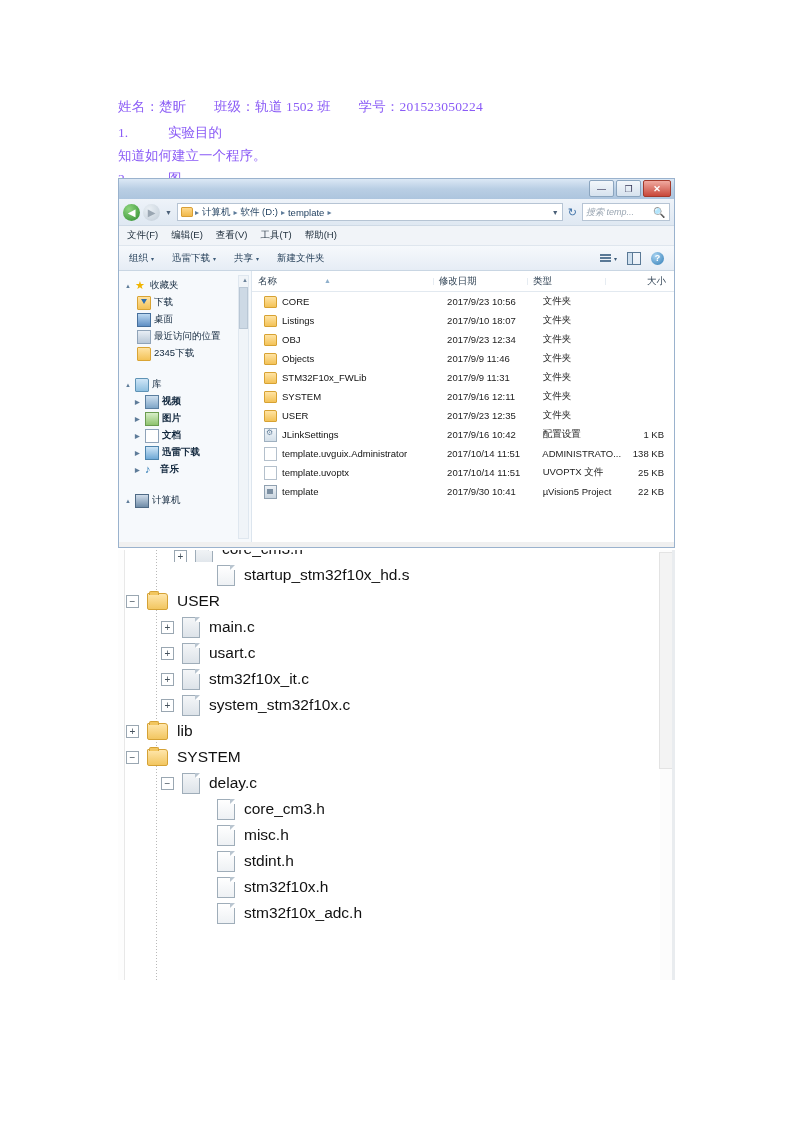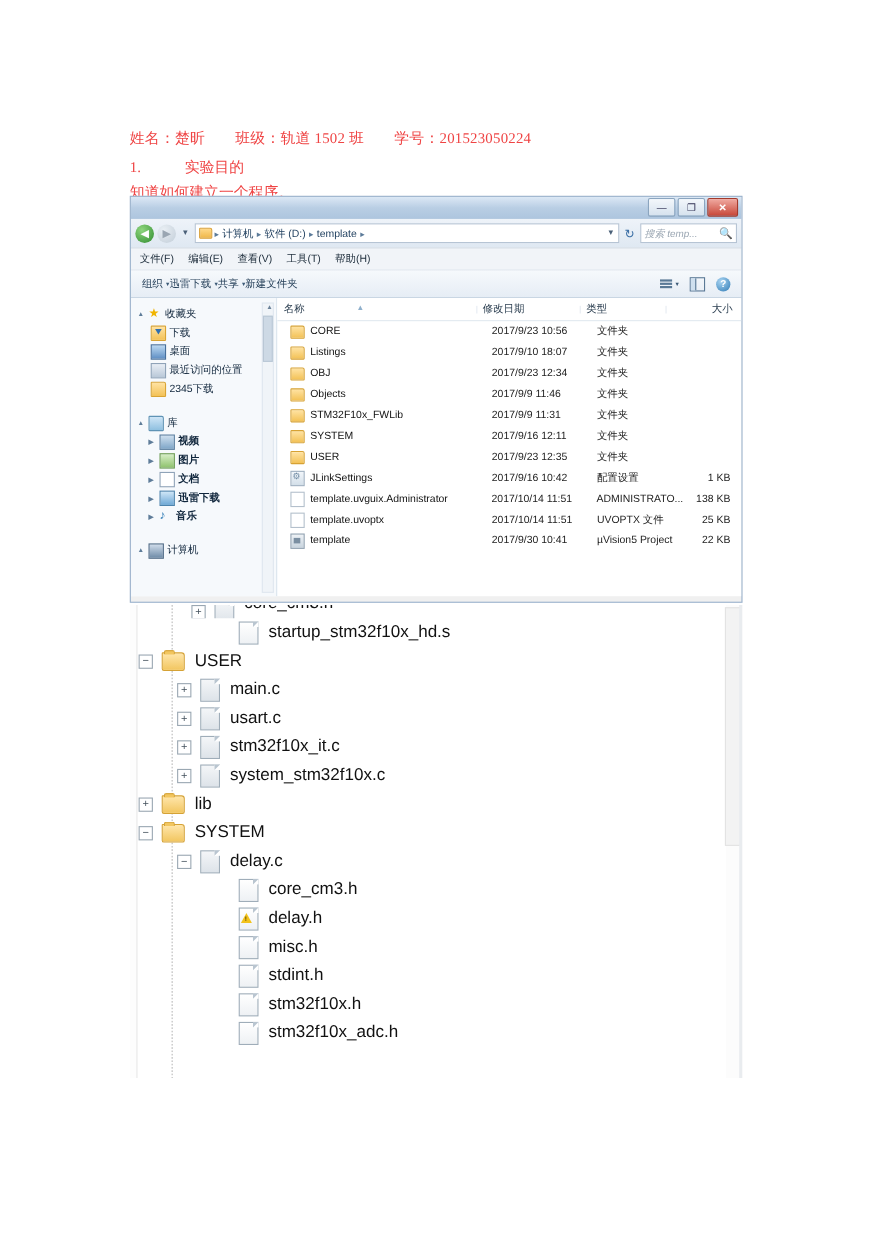--- a/index.html
+++ b/index.html
@@ -6,21 +6,21 @@
   body{
     width:793px;height:1122px;
     background:#ffffff;
     font-family:"Liberation Serif", serif;
     overflow:hidden;
     position:relative;
   }
   .page{position:relative;width:793px;height:1122px;}
 
   
-  .doc-text{position:absolute;left:118px;width:560px;color:#ef4444;margin-top:19px;}
+  .doc-text{position:absolute;left:118px;width:560px;color:#8b5cf6;}
   .line-head{top:98px;font-size:13.5px;letter-spacing:.2px;}
   .line-1{top:124px;font-size:13.5px;}
   .line-2{top:147px;font-size:13.5px;}
   .line-3{top:170px;font-size:13.5px;}
   .num{display:inline-block;width:28px;}
   .sp{display:inline-block;width:22px;}
 
   
   .explorer{
     position:absolute;left:118px;top:178px;width:557px;height:370px;
@@ -76,21 +76,21 @@
   }
   .mag{font-style:normal;color:#5580aa;font-size:10px;}
 
   .menubar{
     height:19px;background:#f1f4f8;display:flex;align-items:center;
     gap:13px;padding:0 8px;font-size:9.5px;color:#22313f;
     border-bottom:1px solid #dfe6ee;
   }
   .toolbar{
     height:24px;background:linear-gradient(to bottom,#f6f9fc,#e6edf5);
-    display:flex;align-items:center;padding:0 10px;font-size:9.5px;color:#1f3a54;
+    display:flex;align-items:center;gap:18px;padding:0 10px;font-size:9.5px;color:#1f3a54;
     border-bottom:1px solid #c9d6e3;
   }
   .tb-item{display:flex;align-items:center;gap:3px;}
   .caret{font-size:6px;color:#3d5b78;}
   .tb-right{margin-left:auto;display:flex;align-items:center;gap:10px;}
   .icon-views{display:flex;flex-direction:column;gap:1.5px;}
   .icon-views i{display:block;width:11px;height:1.5px;background:#5a7996;}
   .icon-pane{width:12px;height:11px;border:1px solid #5a7996;display:flex;}
   .icon-pane span{display:block;width:4px;border-right:1px solid #5a7996;background:#cfe0ef;}
   .icon-help{
@@ -571,29 +571,20 @@
             <span class="kspace" style="width: 78px;"></span>
             <span class="kspace" style="width: 13px;"></span>
             <span class="kspace" style="width: 8px;"></span>
             <span class="kfile"></span>
             <span class="klabel">core_cm3.h</span>
           </div>
           <div class="krow">
             <span class="kspace" style="width: 78px;"></span>
             <span class="kspace" style="width: 13px;"></span>
             <span class="kspace" style="width: 8px;"></span>
-            <span class="kfile">
-              <span class="kwarn"></span>
-            </span>
-            <span class="klabel">delay.h</span>
-          </div>
-          <div class="krow">
-            <span class="kspace" style="width: 78px;"></span>
-            <span class="kspace" style="width: 13px;"></span>
-            <span class="kspace" style="width: 8px;"></span>
             <span class="kfile"></span>
             <span class="klabel">misc.h</span>
           </div>
           <div class="krow">
             <span class="kspace" style="width: 78px;"></span>
             <span class="kspace" style="width: 13px;"></span>
             <span class="kspace" style="width: 8px;"></span>
             <span class="kfile"></span>
             <span class="klabel">stdint.h</span>
           </div>

